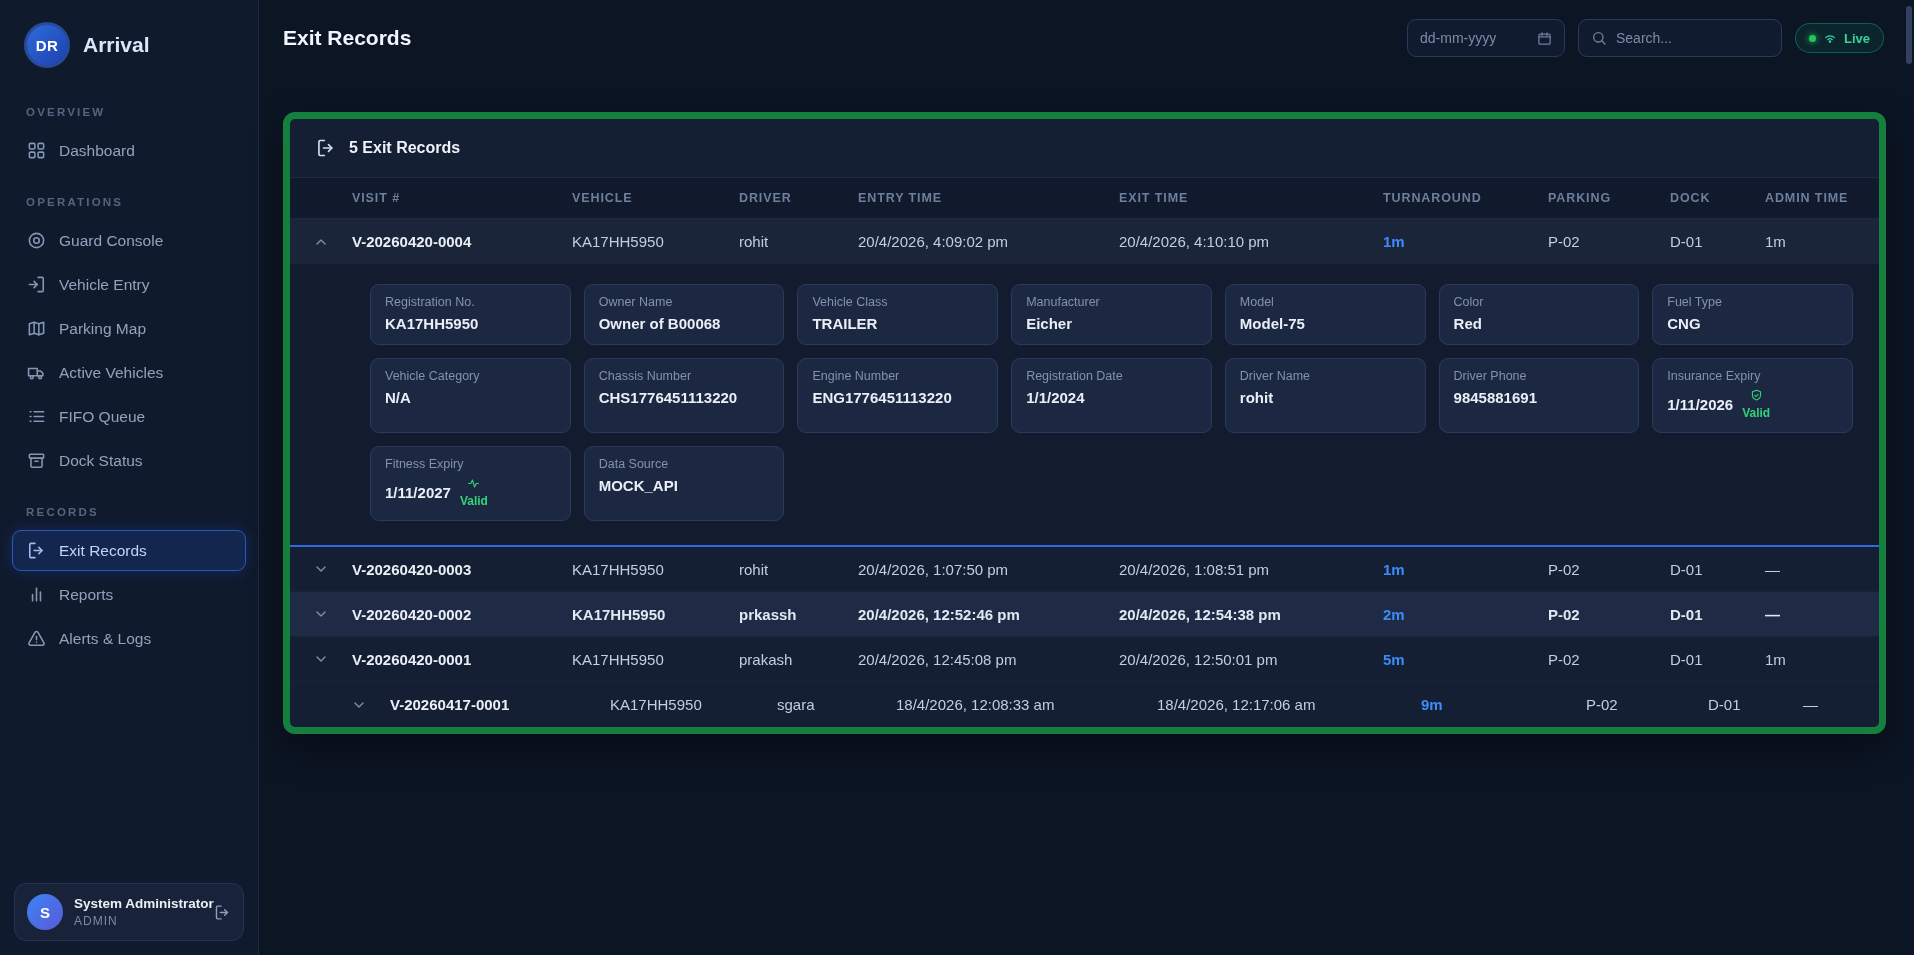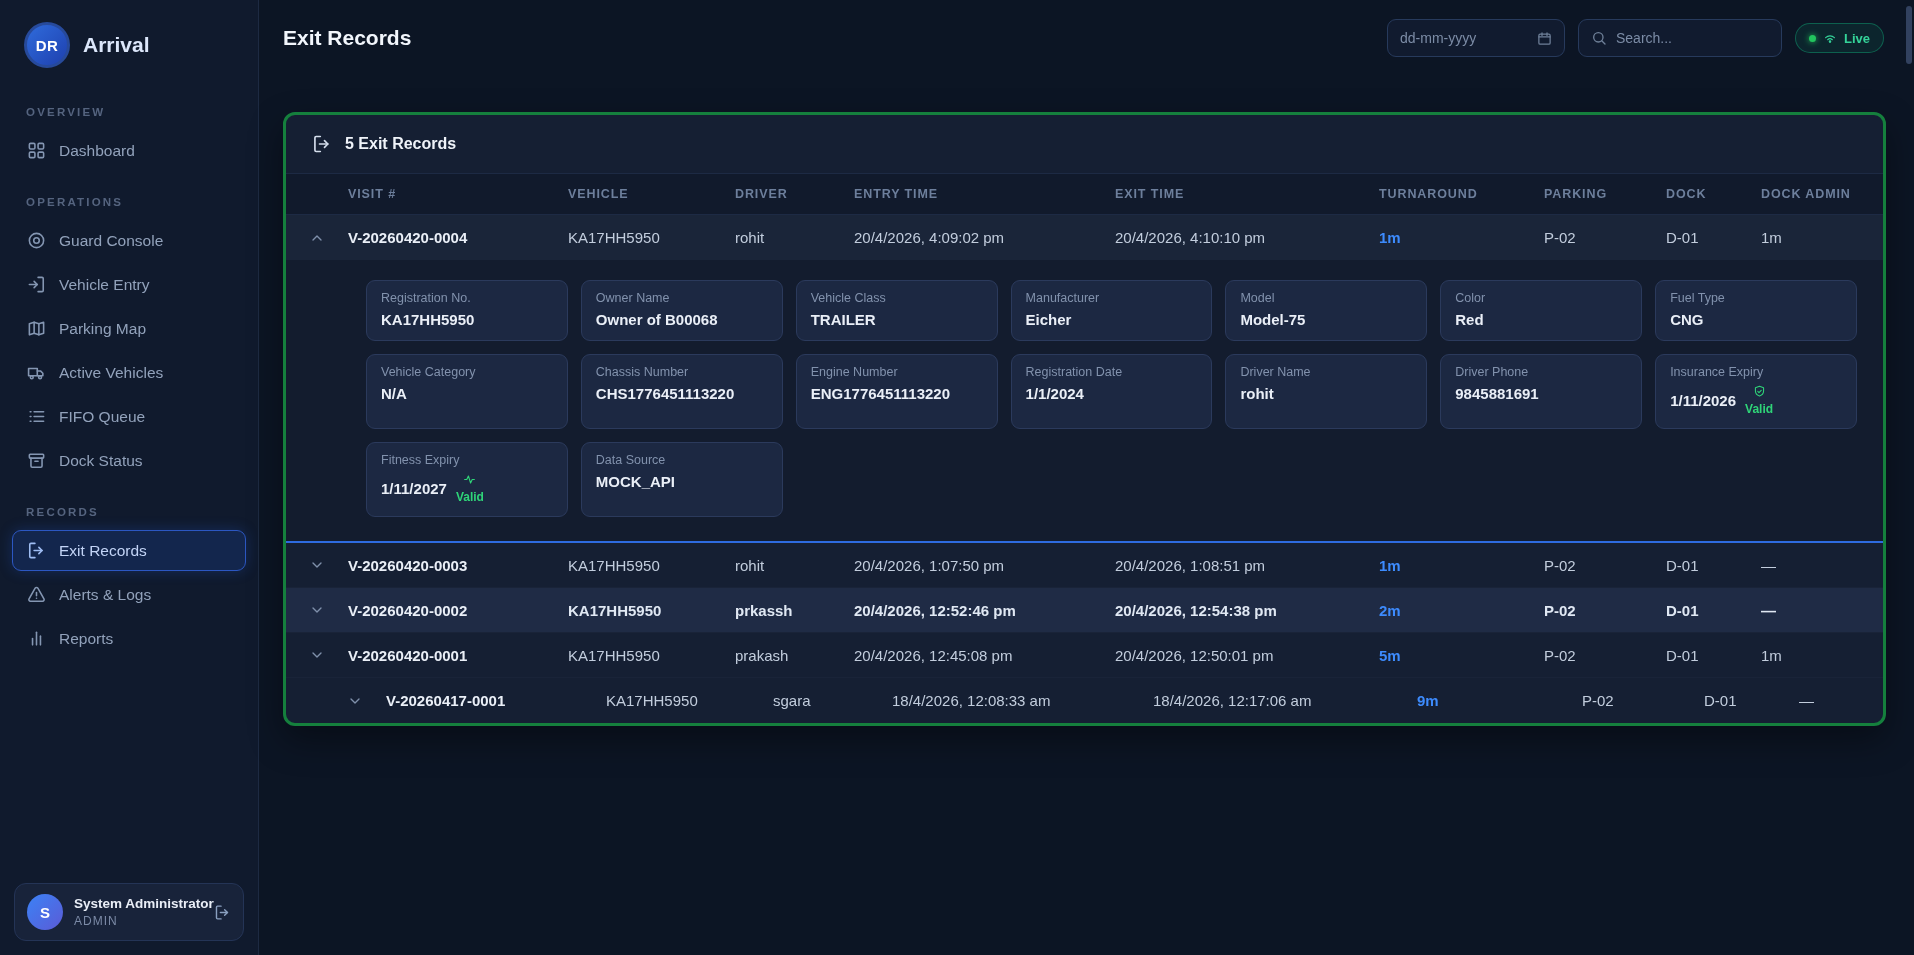--- a/index.html
+++ b/index.html
@@ -31,32 +31,32 @@
   .user-chip .logout svg { width:17px; height:17px; }
 
   
   .main { flex:1; min-width:0; display:flex; flex-direction:column; }
   .topbar { height:76px; display:flex; align-items:center; padding:0 30px 0 24px; }
   .page-title { font-size:21px; font-weight:bold; color:#f2f6fc; }
   .topbar-right { margin-left:auto; display:flex; align-items:center; gap:13px; }
   .field { height:38px; background:#111b2f; border:1px solid #273a5c; border-radius:9px; display:flex; align-items:center; padding:0 12px; gap:9px; color:#8c9cb7; }
   .field input { background:transparent; border:none; outline:none; color:#9fb0c9; font-family:inherit; font-size:14px; width:100%; }
   .field input::placeholder { color:#7c8ca6; }
-  .date-field { width:178px; }
+  .date-field { width:158px; }
   .date-field .ic { color:#6f8099; }
   .date-field .ic svg { width:15px; height:15px; }
   .search-field { width:204px; }
   .search-field .ic { color:#6f8099; }
   .search-field .ic svg { width:16px; height:16px; }
   .live-badge { height:30px; padding:0 13px; border-radius:999px; background:rgba(16,185,129,0.10); border:1px solid rgba(16,185,129,0.4); display:flex; align-items:center; gap:7px; color:#34d399; font-size:13px; font-weight:bold; }
   .live-dot { width:7px; height:7px; border-radius:50%; background:#22c55e; box-shadow:0 0 6px #22c55e; }
   .live-badge .ic svg { width:14px; height:14px; }
 
   .content { padding:36px 28px 0 24px; }
-  .card { background:#151f33; border:3px solid #15803d; border-radius:12px; overflow:hidden; box-shadow:0 14px 34px rgba(0,0,0,0.38); }
+  .card { background:#151f33; border:7px solid #15803d; border-radius:12px; overflow:hidden; box-shadow:0 14px 34px rgba(0,0,0,0.38); }
   .card-header { display:flex; align-items:center; gap:13px; padding:19px 26px; font-size:16px; font-weight:bold; color:#eff3f9; }
   .card-header .ic { color:#d4ddec; }
   .card-header .ic svg { width:20px; height:20px; }
 
   .grid-cols { display:grid; grid-template-columns:62px 220px 167px 119px 261px 264px 165px 122px 95px 1fr; align-items:center; }
   .thead { background:#111a2c; border-top:1px solid #1d2a44; border-bottom:1px solid #1d2a44; padding:13px 0; color:#6d7f9c; font-size:12.5px; font-weight:bold; letter-spacing:0.9px; }
   .trow { min-height:45px; font-size:15px; color:#c2cddd; border-bottom:1px solid #192338; cursor:pointer; }
   .trow:last-child { border-bottom:none;margin-left:38px; }
   .c-chev { display:flex; justify-content:center; color:#7f90ab; }
   .c-chev svg { width:16px; height:16px; }
@@ -168,36 +168,36 @@
             <path d="M10 3H5a1.5 1.5 0 0 0-1.5 1.5v15A1.5 1.5 0 0 0 5 21h5"></path>
             <polyline points="15 16 19 12 15 8"></polyline>
             <line x1="19" y1="12" x2="9" y2="12"></line>
           </svg>
         </span>
       <span>Exit Records</span>
     </div>
     <div class="nav-item">
       <span class="ic">
           <svg viewBox="0 0 24 24">
+            <line x1="7" y1="20" x2="7" y2="12"></line>
+            <line x1="12" y1="20" x2="12" y2="4"></line>
+            <line x1="17" y1="20" x2="17" y2="9"></line>
+          </svg>
+        </span>
+      <span>Reports</span>
+    </div>
+    <div class="nav-item">
+      <span class="ic">
+          <svg viewBox="0 0 24 24">
             <path d="M10.3 4 2.6 17.5a2 2 0 0 0 1.7 3h15.4a2 2 0 0 0 1.7-3L13.7 4a2 2 0 0 0-3.4 0z"></path>
             <line x1="12" y1="9.5" x2="12" y2="13.5"></line>
             <line x1="12" y1="16.8" x2="12.01" y2="16.8"></line>
           </svg>
         </span>
       <span>Alerts &amp; Logs</span>
-    </div>
-    <div class="nav-item">
-      <span class="ic">
-          <svg viewBox="0 0 24 24">
-            <line x1="7" y1="20" x2="7" y2="12"></line>
-            <line x1="12" y1="20" x2="12" y2="4"></line>
-            <line x1="17" y1="20" x2="17" y2="9"></line>
-          </svg>
-        </span>
-      <span>Reports</span>
     </div>
   </nav>
   <div class="user-chip">
     <div class="user-avatar">S</div>
     <div class="user-meta">
       <div class="user-name">System Administrator</div>
       <div class="user-role">ADMIN</div>
     </div>
     <span class="ic logout">
         <svg viewBox="0 0 24 24">
@@ -263,21 +263,21 @@
       <div class="thead grid-cols">
         <div></div>
         <div>VISIT #</div>
         <div>VEHICLE</div>
         <div>DRIVER</div>
         <div>ENTRY TIME</div>
         <div>EXIT TIME</div>
         <div>TURNAROUND</div>
         <div>PARKING</div>
         <div>DOCK</div>
-        <div>DOCK ADMIN</div>
+        <div>ADMIN TIME</div>
       </div>
 
       <div class="trow grid-cols expanded">
         <div class="c-chev">
             <svg viewBox="0 0 24 24" fill="none" stroke="currentColor" stroke-width="2" stroke-linecap="round" stroke-linejoin="round">
               <polyline points="18 15 12 9 6 15"></polyline>
             </svg>
           </div>
         <div class="c-visit">V-20260420-0004</div>
         <div>KA17HH5950</div>

